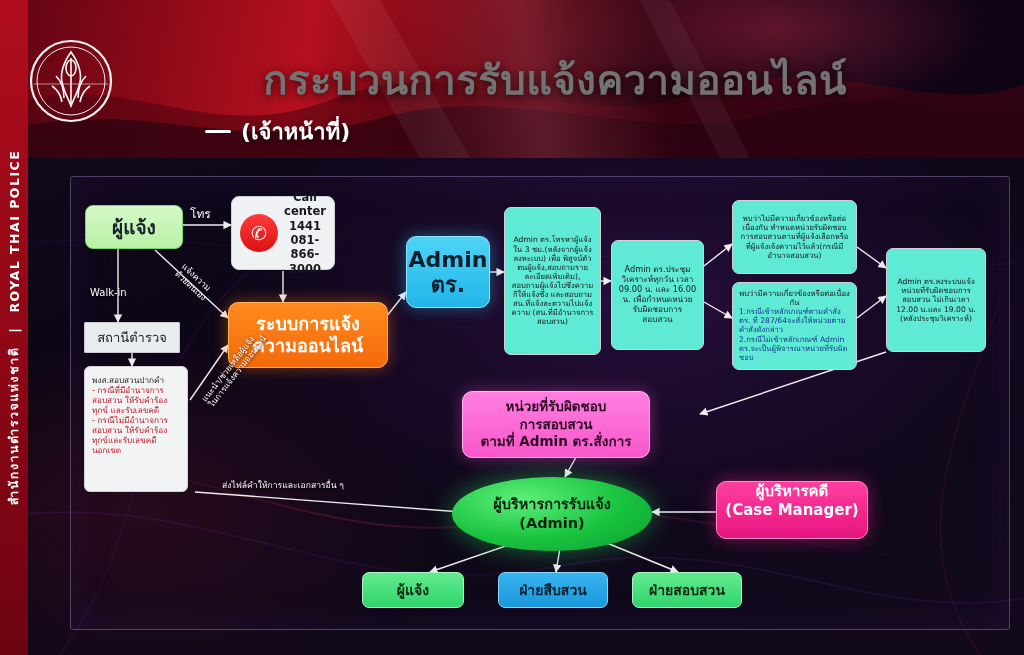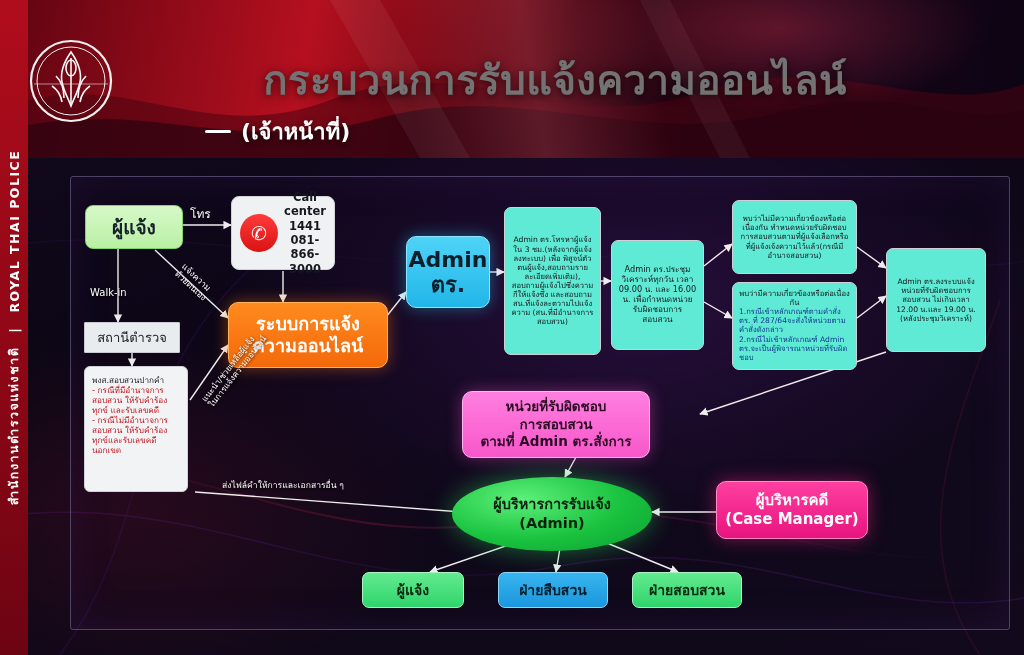--- a/index.html
+++ b/index.html
@@ -117,21 +117,21 @@
     background:linear-gradient(180deg,#ff7fe0,#f857c9);
     border:1px solid #ffb3ee;border-radius:10px;
     color:#2a0a24;font-weight:bold;text-align:center;
     display:flex;align-items:center;justify-content:center;
     box-shadow:0 0 16px rgba(250,80,200,.4);
   }
   .n-magenta{
     background:linear-gradient(180deg,#ff3fa0,#e8147f);
     border:1px solid #ff8cc4;border-radius:10px;
     color:#fff;font-weight:bold;text-align:center;
-    display:flex;align-items:center;justify-content:center;
+    display:flex;justify-content:center;
     box-shadow:0 0 18px rgba(240,30,130,.5);
   }
   .n-ellipse{
     background:radial-gradient(ellipse at 35% 30%, #5df07a 0%, #19c23f 55%, #0da033 100%);
     border-radius:50%;
     color:#06220d;font-weight:bold;text-align:center;
     display:flex;align-items:center;justify-content:center;
     box-shadow:0 0 26px rgba(40,230,90,.45);
   }
   .n-blue{

